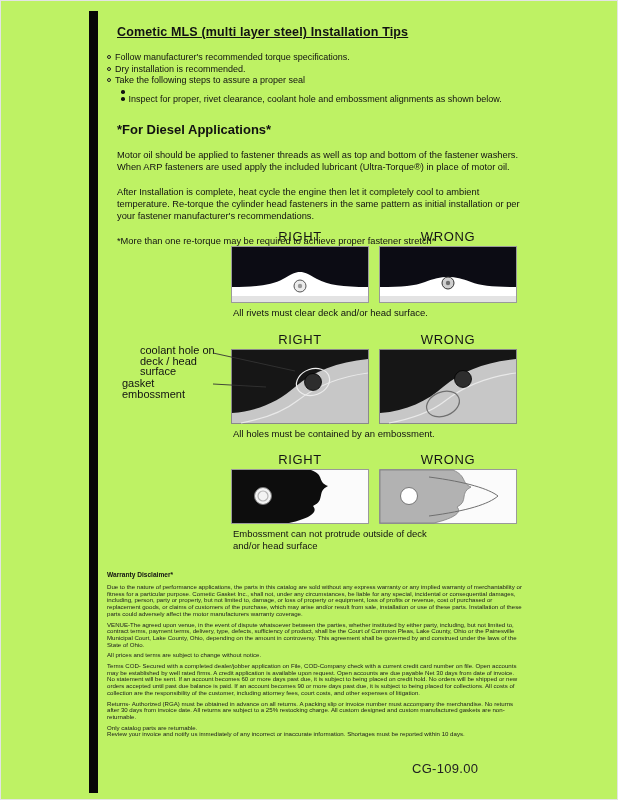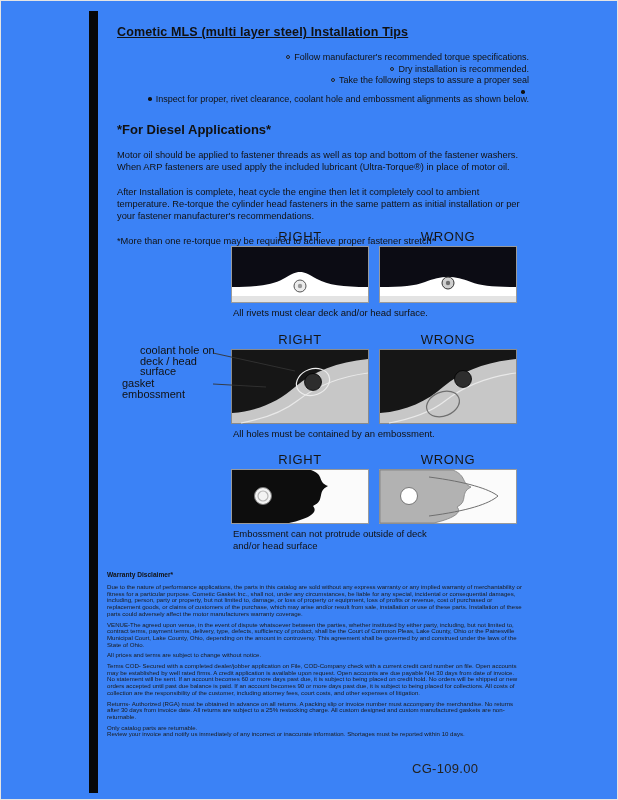--- a/index.html
+++ b/index.html
@@ -1,24 +1,24 @@
 <!DOCTYPE html>
 <html><head>
 <meta charset="utf-8">
 <style>
   * { margin:0; padding:0; box-sizing:border-box; }
   html,body { background:#fff; }
   body { font-family:"Liberation Sans", sans-serif; color:#111; }
-  .page { position:relative; width:618px; height:800px; background:#3b82f6; border:1px solid #e4e4e4; overflow:hidden; }
+  .page { position:relative; width:618px; height:800px; background:#bef264; border:1px solid #e4e4e4; overflow:hidden; }
   .spine { position:absolute; left:88px; top:10px; width:9px; height:782px; background:#070707; }
 
   .content { position:absolute; left:106px; top:24px; width:422px; }
   .title { font-size:12.5px; font-weight:bold; text-decoration:underline; margin:0 0 13px 10px; letter-spacing:0.15px; }
 
-  .bullet { display:flex; font-size:9px; line-height:11.5px;justify-content:flex-end; }
+  .bullet { display:flex; font-size:9px; line-height:11.5px; }
   .m-circle { flex:0 0 auto; width:4px; height:4px; border:1px solid #222; border-radius:50%; margin:3.2px 4px 0 0; }
   .m-dot { flex:0 0 auto; width:3.6px; height:3.6px; background:#111; border-radius:50%; margin:3.6px 4px 0 0; }
   .bullet.sub { margin-left:14px; }
 
   .diesel-h { font-size:13px; font-weight:bold; margin:17px 0 0 10px; }
   .content p.body { font-size:9.3px; line-height:12.3px; margin:12px 0 0 10px; width:408px; }
 
   .diagrams { position:absolute; left:230px; top:228px; width:286px; }
   .drow { margin-bottom:13px; }
   .dpair { display:flex; gap:10px; }

